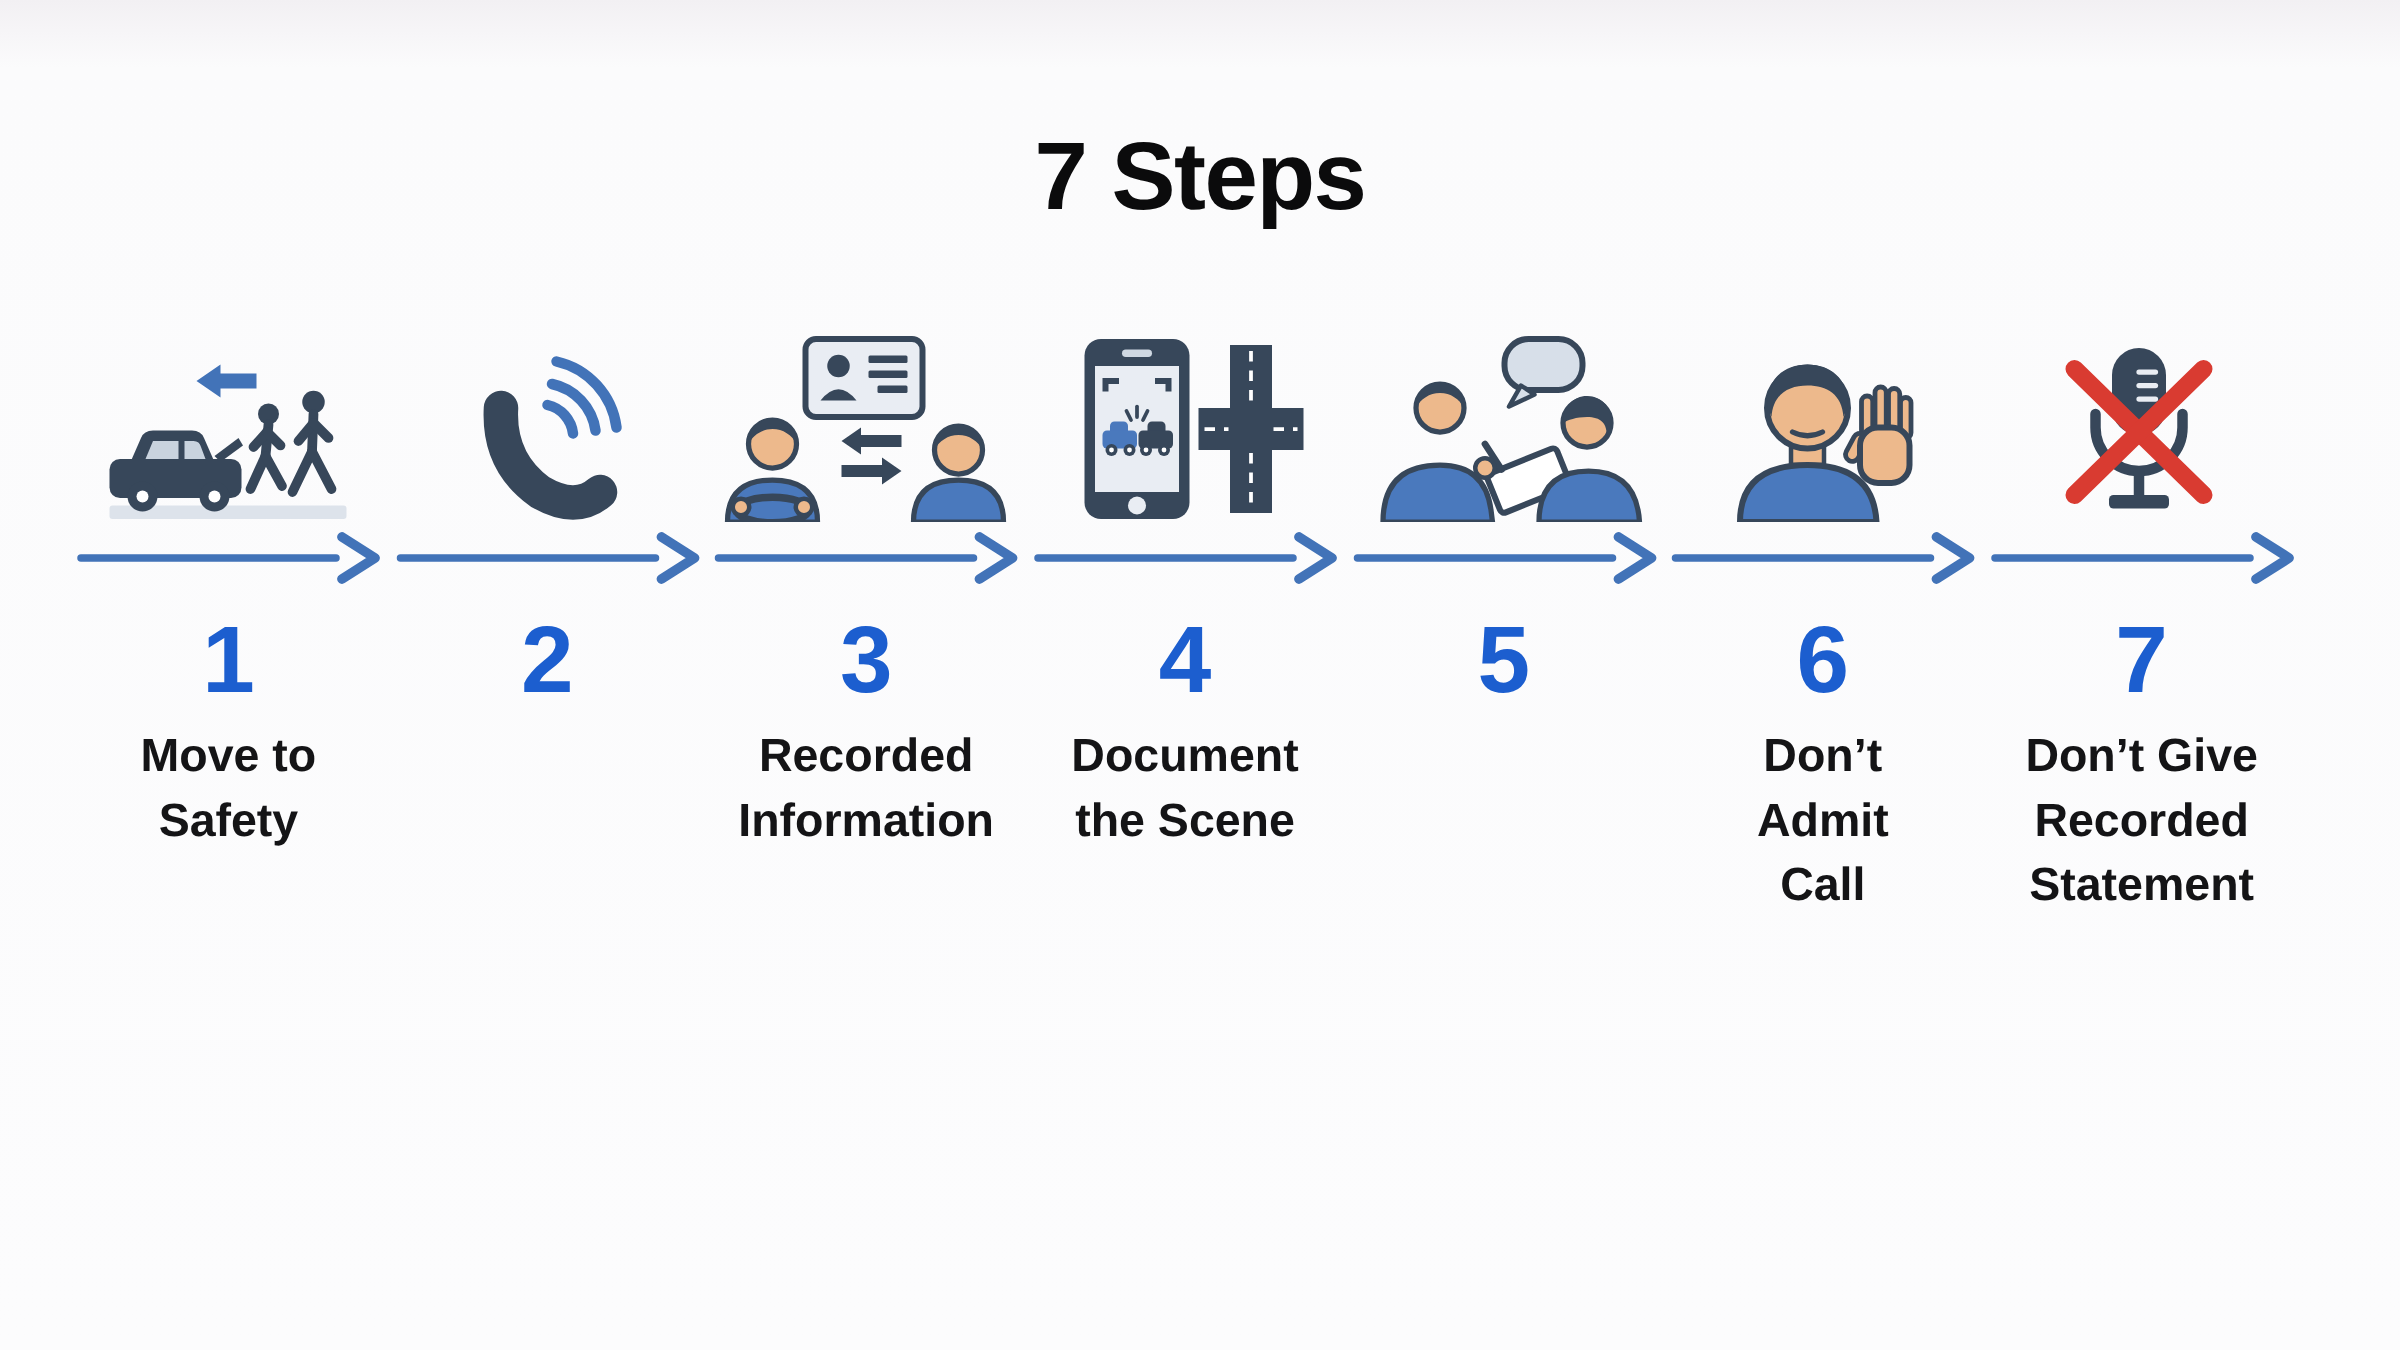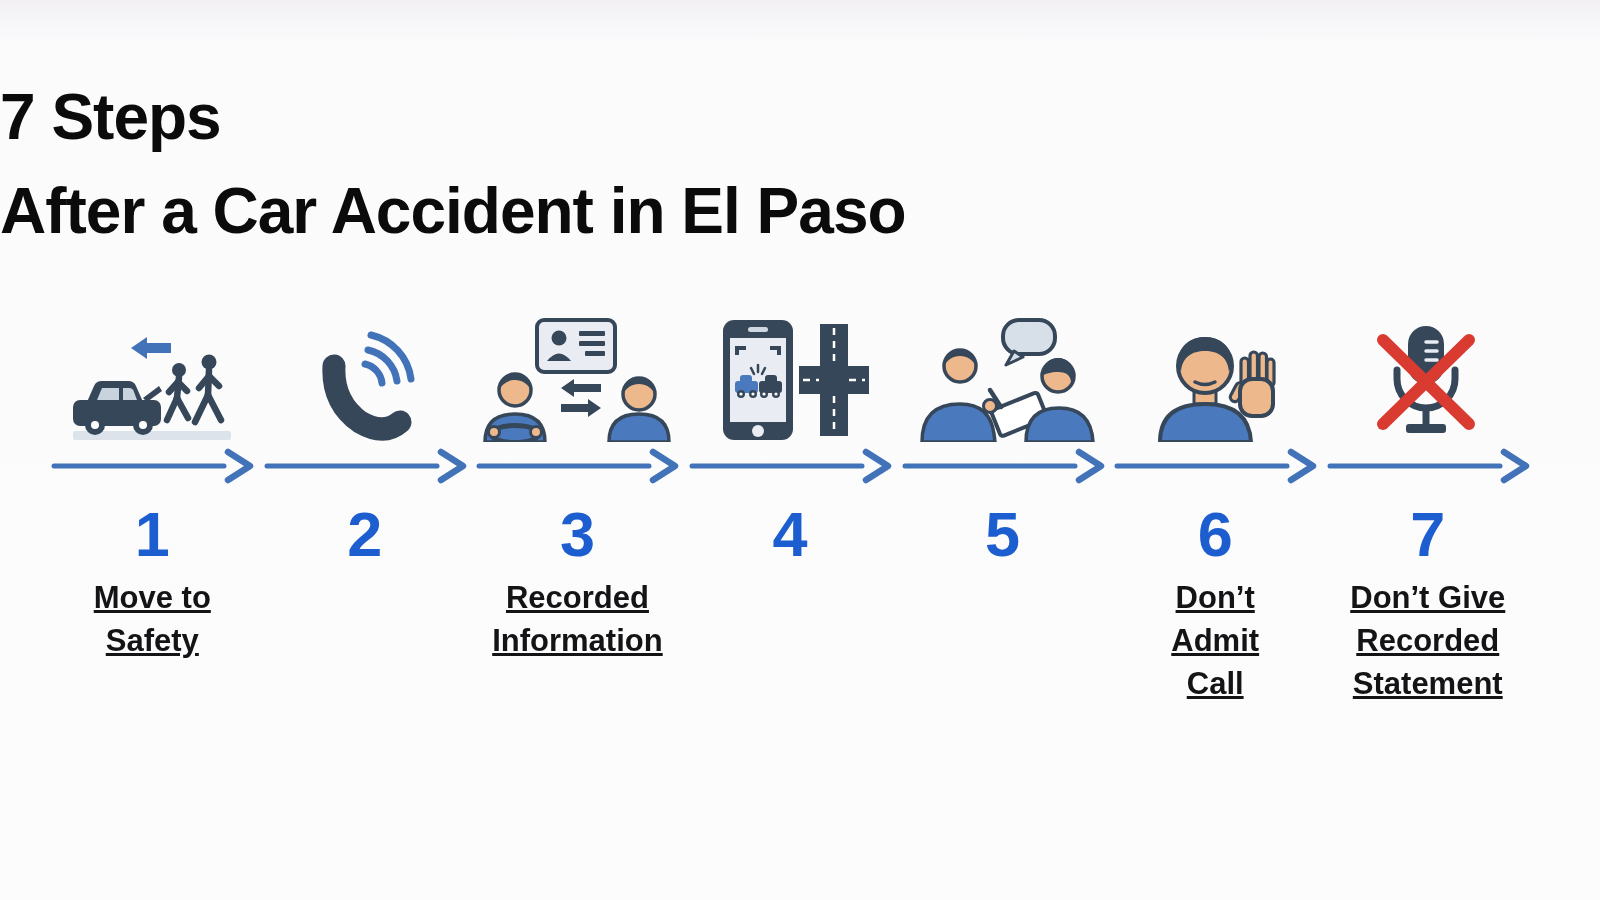--- a/index.html
+++ b/index.html
@@ -3,21 +3,21 @@
 <meta charset="utf-8">
 <style>
   html,body{margin:0;padding:0;}
   body{
     width:1600px;height:900px;overflow:hidden;
     background:linear-gradient(180deg,#f2f0f3 0px,#fbfbfc 45px,#fcfcfd 100%);
     font-family:"Liberation Sans",sans-serif;
     -webkit-font-smoothing:antialiased;
   }
   .title{
-    text-align:left;
+    text-align:center;
     padding-top:70px;
     font-size:64px;
     font-weight:700;
     line-height:94px;
     color:#0b0b0c;
     letter-spacing:-1px;
   }
   .steps{
     display:flex;
     margin:52px 66px 0 46px;
@@ -42,31 +42,29 @@
     line-height:72px;
     color:#1c5ecf;
   }
   .step-label{
     margin-top:6px;
     font-size:31px;
     font-weight:700;
     line-height:43px;
     color:#141416;
     white-space:pre-line;
-    text-decoration:underline;
   }
 </style>
 </head>
 <body>
 
 <div class="page">
 
   <header class="title">
     <div>7 Steps</div>
-    <div>After a Car Accident in El Paso</div>
   </header>
 
   <main class="steps">
 
     <section class="step">
       <div class="icon-box">
         <svg width="162" height="110" viewBox="0 0 162 110">
           <rect x="2" y="99" width="158" height="9" rx="2" fill="#dde3eb"></rect>
           <polygon points="60,16 76,5 76,11 100,11 100,21 76,21 76,27" fill="#4273b8"></polygon>
           <path d="M72,66 l16,-12 3,5 -15,11 z" fill="#37475a"></path>
@@ -196,20 +194,22 @@
           </g>
         </svg>
       </div>
       <div class="arrow-box">
         <svg width="212" height="36" viewBox="0 0 212 36">
           <line x1="8" y1="18" x2="178" y2="18" stroke="#4273b8" stroke-width="5" stroke-linecap="round"></line>
           <polyline points="182,4 204,18 182,32" stroke="#4273b8" stroke-width="6.5" fill="none" stroke-linecap="round" stroke-linejoin="round"></polyline>
         </svg>
       </div>
       <div class="step-number">4</div>
+      <div class="step-label">Document
+the Scene</div>
     </section>
 
     <section class="step">
       <div class="icon-box">
         <svg width="190" height="124" viewBox="0 0 190 124">
           <rect x="95" y="2" width="52" height="34" rx="16" fill="#d7dfe9" stroke="#37475a" stroke-width="4"></rect>
           <path d="M106,33 l-8,14 l17,-8 z" fill="#d7dfe9" stroke="#37475a" stroke-width="3" stroke-linejoin="round"></path>
           <path d="M14,124 q0,-38 38,-38 q30,0 34,30 l1,8 z" fill="#4a79bd" stroke="#37475a" stroke-width="3.5"></path>
           <circle cx="52" cy="48" r="16" fill="#edb98c" stroke="#37475a" stroke-width="3.5"></circle>
           <path d="M36,48 c0,-10 7,-17 16,-17 c9,0 16,7 16,17 c-3,-6 -9,-10 -16,-10 c-7,0 -13,4 -16,10 z" fill="#37475a"></path>

